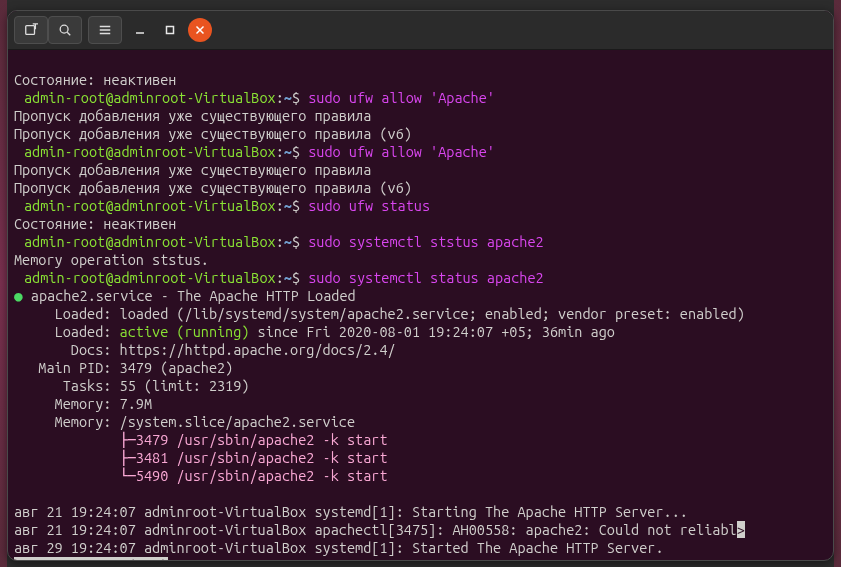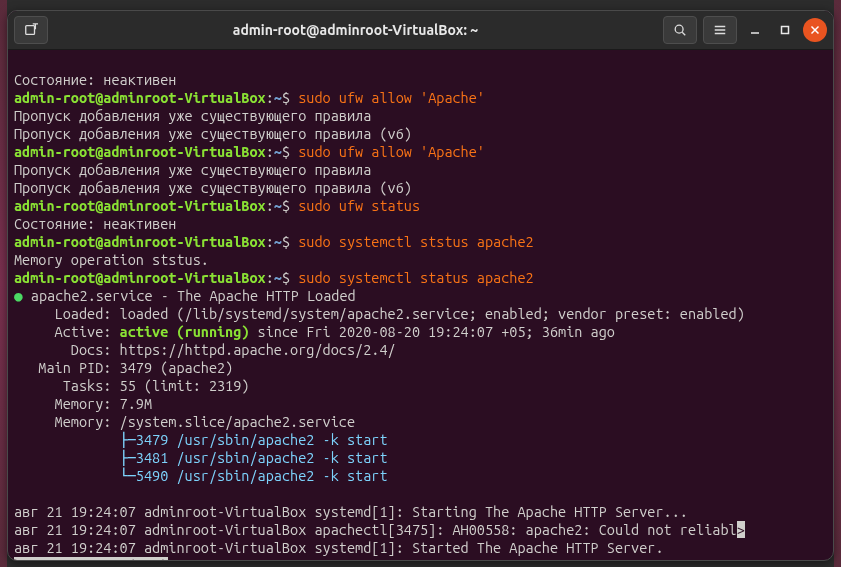--- a/index.html
+++ b/index.html
@@ -68,48 +68,47 @@
   .win-btn svg { width: 10px; height: 10px; stroke: #e8e8e8; stroke-width: 1.5; fill: none; }
   .win-btn.close svg { stroke: #fff; }
   .terminal {
     padding: 3px 6px;
     font-size: 14.5px;
     line-height: 18px;
     color: #d0cfcc;
     white-space: pre;
     font-family: "Ubuntu Mono", "DejaVu Sans Mono", monospace;
   }
-  .user { color: #8ae234; font-weight: bold; }
+  .user { color: #8ae234; font-weight: normal; margin-left: 10px; }
   .colon { color: #d0cfcc; }
   .path { color: #729fcf; font-weight: bold; }
   .dollar { color: #d0cfcc; }
-  .cmd { color: #f97316; }
-  .active { color: #8ae234; font-weight: bold; }
+  .cmd { color: #d946ef; }
+  .active { color: #8ae234; font-weight: normal; }
   .dot { color: #4cd964; }
   .rev { background: #d0cfcc; color: #2b0d22; }
-  .proc { color: #7dd3fc; }
+  .proc { color: #f9a8d4; }
 </style>
 </head>
 <body>
 
 <div class="wallpaper-edge left"></div>
 <div class="wallpaper-edge right"></div>
 
 <div class="window">
   <div class="titlebar">
     <div class="tb-left">
       <div class="tb-btn">
         <svg viewBox="0 0 16 16">
             <rect x="2" y="3" width="10" height="10" rx="1"></rect>
             <line x1="10" y1="1" x2="16" y2="1"></line>
             <line x1="13" y1="-2" x2="13" y2="4" transform="translate(0,3)"></line>
           </svg>
       </div>
     </div>
-    <div class="title">admin-root@adminroot-VirtualBox: ~</div>
     <div class="tb-right">
       <div class="tb-btn">
         <svg viewBox="0 0 16 16">
             <circle cx="7" cy="7" r="4.5"></circle>
             <line x1="10.5" y1="10.5" x2="14" y2="14"></line>
           </svg>
       </div>
       <div class="tb-btn">
         <svg viewBox="0 0 16 16">
             <line x1="2" y1="4" x2="14" y2="4"></line>
@@ -144,27 +143,27 @@
 <span class="user">admin-root@adminroot-VirtualBox</span><span class="colon">:</span><span class="path">~</span><span class="dollar">$</span> <span class="cmd">sudo ufw allow 'Apache'</span>
 <span>Пропуск добавления уже существующего правила</span>
 <span>Пропуск добавления уже существующего правила (v6)</span>
 <span class="user">admin-root@adminroot-VirtualBox</span><span class="colon">:</span><span class="path">~</span><span class="dollar">$</span> <span class="cmd">sudo ufw status</span>
 <span>Состояние: неактивен</span>
 <span class="user">admin-root@adminroot-VirtualBox</span><span class="colon">:</span><span class="path">~</span><span class="dollar">$</span> <span class="cmd">sudo systemctl ststus apache2</span>
 <span>Memory operation ststus.</span>
 <span class="user">admin-root@adminroot-VirtualBox</span><span class="colon">:</span><span class="path">~</span><span class="dollar">$</span> <span class="cmd">sudo systemctl status apache2</span>
 <span class="dot">●</span><span> apache2.service - The Apache HTTP Loaded</span>
 <span>     Loaded: loaded (/lib/systemd/system/apache2.service; enabled; vendor preset: enabled)</span>
-<span>     Active: </span><span class="active">active (running)</span><span> since Fri 2020-08-20 19:24:07 +05; 36min ago</span>
+<span>     Loaded: </span><span class="active">active (running)</span><span> since Fri 2020-08-01 19:24:07 +05; 36min ago</span>
 <span>       Docs: https://httpd.apache.org/docs/2.4/</span>
 <span>   Main PID: 3479 (apache2)</span>
 <span>      Tasks: 55 (limit: 2319)</span>
 <span>     Memory: 7.9M</span>
 <span>     Memory: /system.slice/apache2.service</span>
 <span class="proc">             ├─3479 /usr/sbin/apache2 -k start</span>
 <span class="proc">             ├─3481 /usr/sbin/apache2 -k start</span>
 <span class="proc">             └─5490 /usr/sbin/apache2 -k start</span>
 <span></span>
 <span>авг 21 19:24:07 adminroot-VirtualBox systemd[1]: Starting The Apache HTTP Server...</span>
 <span>авг 21 19:24:07 adminroot-VirtualBox apachectl[3475]: AH00558: apache2: Could not reliabl</span><span class="rev">&gt;</span>
-<span>авг 21 19:24:07 adminroot-VirtualBox systemd[1]: Started The Apache HTTP Server.</span>
+<span>авг 29 19:24:07 adminroot-VirtualBox systemd[1]: Started The Apache HTTP Server.</span>
 <span class="rev">lines 1-15/15 (END)</span></div>
 </div>
 
 </body></html>

